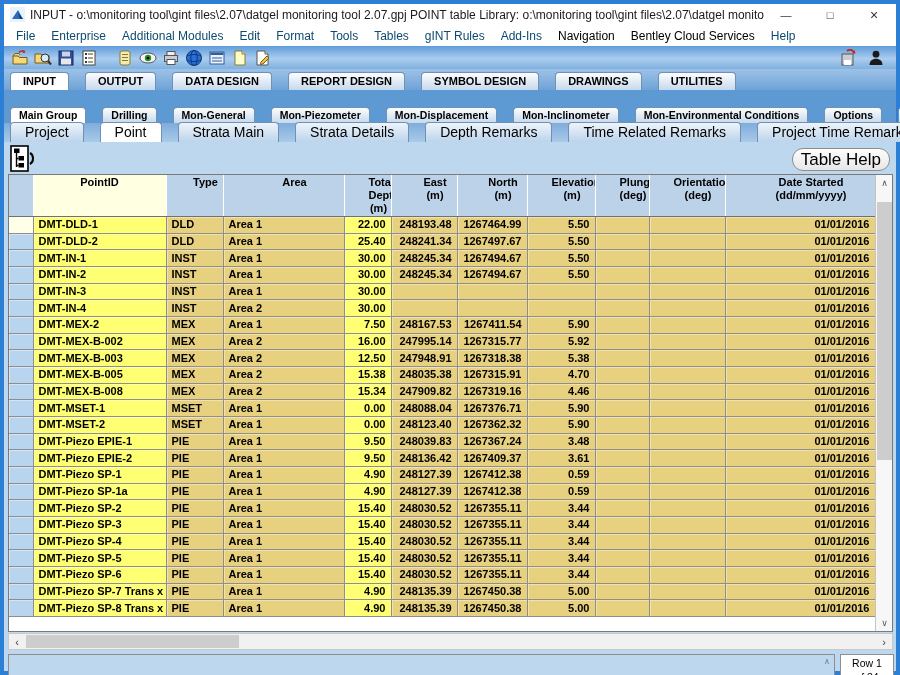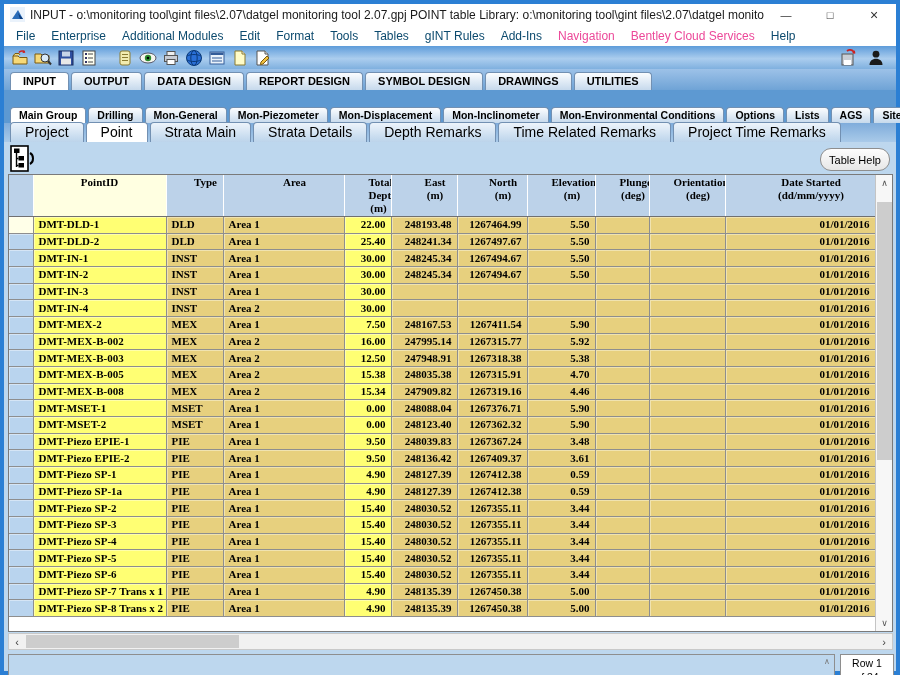--- a/index.html
+++ b/index.html
@@ -10,48 +10,48 @@
   .titlebar{height:21px;background:#FFFFFF;display:flex;align-items:center;padding-left:6px;flex:none;}
   .app-icon{width:15px;height:15px;flex:none;display:flex;align-items:center;}
   .title{font-size:12px;color:#1A1A1A;margin-left:5px;white-space:nowrap;overflow:hidden;flex:1;}
   .win-controls{display:flex;flex:none;height:21px;}
   .win-btn{width:44px;display:flex;align-items:center;justify-content:center;font-size:11px;color:#333;cursor:default;}
   .win-btn.close{font-size:14px;}
 
   
   .menubar{height:21px;background:#FFFFFF;display:flex;align-items:center;padding-left:4px;flex:none;}
   .menu-item{padding:0 8px;font-size:12px;color:#0c4a6e;white-space:nowrap;}
-  .menu-item.disabled{color:#ec4899;}
+  .menu-item.disabled{color:#000000;}
 
   
   .toolbar{height:23px;background:linear-gradient(180deg,#5E9CDA 0%,#ABCDEE 55%,#7FB0DF 100%);display:flex;align-items:center;justify-content:space-between;padding:0 10px 0 6px;flex:none;}
   .tb-left{display:flex;align-items:center;}
   .tb-group{display:flex;align-items:center;gap:3px;margin-right:16px;}
   .tb-right{display:flex;align-items:center;gap:8px;}
   .tb-btn{width:20px;height:20px;display:flex;align-items:center;justify-content:center;}
 
   
   .tabstrip{flex:none;display:flex;align-items:flex-end;padding-left:6px;}
   .tabstrip1{height:21px;background:linear-gradient(180deg,#9DC2E8,#6FA3D6);}
   .tabstrip2{height:33px;background:#5D99D2;}
   .tabstrip3{height:19px;background:linear-gradient(180deg,#7FACDB,#A9CAE9);}
-  .tab{border:1px solid #7290B2;border-bottom:none;border-radius:4px 4px 0 0;background:linear-gradient(180deg,#FBFDFF,#C6D9EC);padding:2px 12px 1px;font-size:11px;font-weight:bold;margin-right:2px;white-space:nowrap;line-height:1.25;color:#000;}
+  .tab{border:1px solid #7290B2;border-bottom:none;border-radius:4px 4px 0 0;background:linear-gradient(180deg,#FBFDFF,#C6D9EC);padding:2px 12px 1px;font-size:11px;font-weight:bold;margin-right:16px;white-space:nowrap;line-height:1.25;color:#000;}
   .tab.active{background:#FFFFFF;}
   .tabstrip2 .tab{font-size:10.5px;padding:1px 8px;}
   .tabstrip3 .tab{font-weight:normal;font-size:14px;padding:1px 14px;background:linear-gradient(180deg,#EDF4FB,#BCD4EB);}
   .tabstrip3 .tab.active{background:#FFFFFF;}
 
   
   .content{flex:1;position:relative;background:#BDD7EE;}
   .nav-btn{position:absolute;left:5px;top:3px;width:30px;height:27px;}
-  .help-btn{position:absolute;right:6px;top:6px;height:21px;padding:0 8px;background:linear-gradient(#FDFDFD,#E7E7E7);border:1px solid #8E8E8E;border-radius:11px;font-size:11px;display:flex;align-items:center;color:#000;}
+  .help-btn{position:absolute;right:6px;top:6px;height:21px;padding:0 8px;background:linear-gradient(#FDFDFD,#E7E7E7);border:1px solid #8E8E8E;border-radius:11px;font-size:17px;display:flex;align-items:center;color:#000;}
 
   
   .grid-wrap{position:absolute;left:4px;top:32px;width:885px;height:458px;box-sizing:border-box;border:1px solid #7A7A7A;background:#FFF;display:flex;overflow:hidden;}
-  .tbl-scroll{width:866px;overflow:hidden;flex:none;font-family:Liberation Serif, serif;}
+  .tbl-scroll{width:866px;overflow:hidden;flex:none;}
   table{border-collapse:collapse;table-layout:fixed;width:866px;}
   th,td{box-sizing:border-box;overflow:hidden;white-space:nowrap;}
   thead th{height:39px;vertical-align:top;font-size:11px;font-weight:bold;padding:1px 2px;border-right:1px solid #FFFFFF;border-bottom:1px solid #707070;text-align:center;color:#000;}
   th.hb-blue{background:#BCD2E9;padding-left:24px;}
   th.hb-cream{background:#FFFFE1;}
   .hdr-multi{white-space:pre-line;line-height:1.18;}
   tbody td{height:16.68px;font-size:11px;font-weight:bold;color:#000;padding:0 5px;border-right:1px solid #8E8E8E;border-bottom:1px solid #8E8E8E;box-shadow:inset 1px 1px 0 rgba(255,255,255,.4);line-height:15px;}
   td.bg-key{background:#FFFF73;}
   td.bg-std{background:#E7D07E;}
   td.bg-sel{background:#B9D4EE;}

